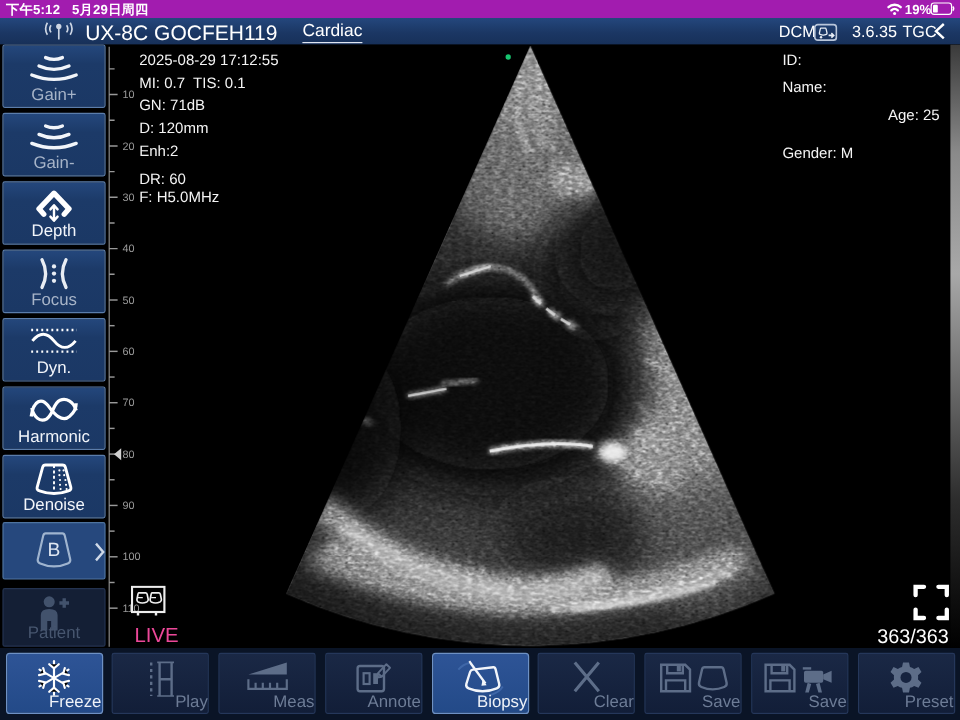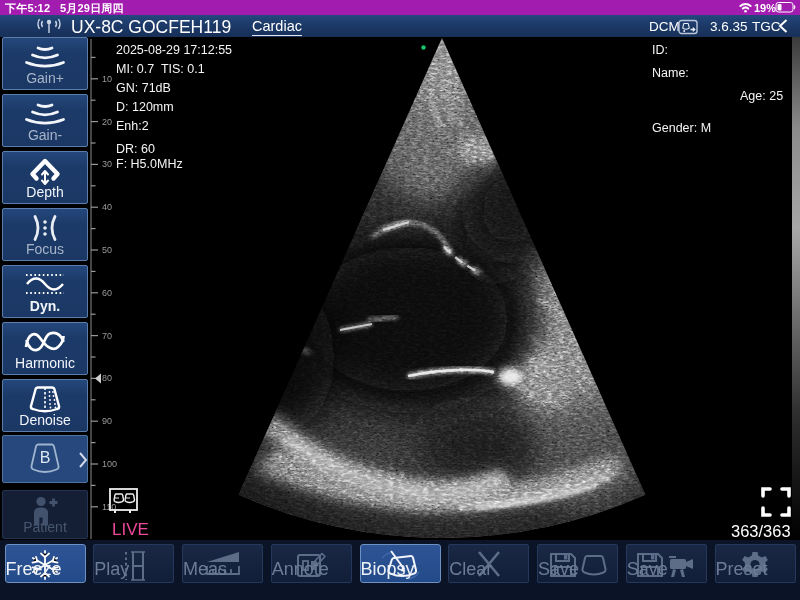--- a/index.html
+++ b/index.html
@@ -27,23 +27,23 @@
   .sbtn { position:absolute; left:2px; width:86px; height:53px;
     background:linear-gradient(#24477c,#1c3a68 30%,#1b3865);
     border:1.5px solid #5b7dab; border-radius:2px; color:#a7b4c8;
     text-align:center; font-size:14px; }
   .sbtn .lab { position:absolute; left:0; bottom:3px; width:100%; }
   .sbtn svg { position:absolute; left:50%; transform:translateX(-50%); top:5px; }
   .sbtn.lit { color:#f2f5fa; }
 
   
   #toolbar { position:absolute; left:0; top:540px; width:800px; height:60px; background:#0a1426; }
-  .tbtn { position:absolute; top:4px; width:81px; height:39px;
+  .tbtn { position:absolute; top:4px; width:81px; height:51px;
     background:linear-gradient(#1a2845,#121e38); border:1.5px solid #25375a;
-    border-radius:2px; color:#6d7c96; text-align:left; font-size:18px; }
+    border-radius:2px; color:#6d7c96; text-align:right; font-size:14px; }
   .tbtn .lab { position:absolute; left:0; bottom:2px; width:100%; }
   .tbtn svg { position:absolute; left:50%; transform:translateX(-50%); top:5px; }
   .tbtn.active { background:linear-gradient(#2e5496,#234a88);
     border:1.5px solid #6e91c4; color:#eef2f8; border-radius:3px; }
 
   
   .ovl { position:absolute; color:#f4f4f4; font-size:12.5px; }
 </style>
 </head>
 <body>
@@ -322,21 +322,21 @@
     </svg>
     <span class="lab">Focus</span>
     </div>
   <div class="sbtn lit" style="top:151px;" id="b-depth">
     <svg width="34" height="30" viewBox="0 0 34 30">
       <path d="M 4.5,17 L 17,4 L 29.5,17 M 4.5,17 L 8.5,21.5 M 29.5,17 L 25.5,21.5" fill="none" stroke="#fff" stroke-width="4.4" stroke-linecap="round" stroke-linejoin="round"></path>
       <path d="M 17,15 L 17,26 M 14,17.5 L 17,14 L 20,17.5 M 14,23.5 L 17,27 L 20,23.5" fill="none" stroke="#fff" stroke-width="2" stroke-linecap="round" stroke-linejoin="round"></path>
     </svg>
     <span class="lab">Depth</span>
     </div>
-  <div class="sbtn lit" style="top:265px;font-weight:bold;" id="b-dyn">
+  <div class="sbtn lit" style="top:265px;" id="b-dyn">
     <svg width="40" height="26" viewBox="0 0 40 26">
       <path d="M 2,13 Q 11,2 20,13 Q 29,24 38,13" fill="none" stroke="#fff" stroke-width="2.4"></path>
       <g stroke="#fff" stroke-width="2" stroke-dasharray="1.6 2.6">
         <line x1="1" y1="4" x2="39" y2="4"></line>
         <line x1="1" y1="22" x2="39" y2="22"></line>
       </g>
     </svg>
     <span class="lab">Dyn.</span>
     </div>
   <div class="sbtn lit" style="top:322px;" id="b-harm">

